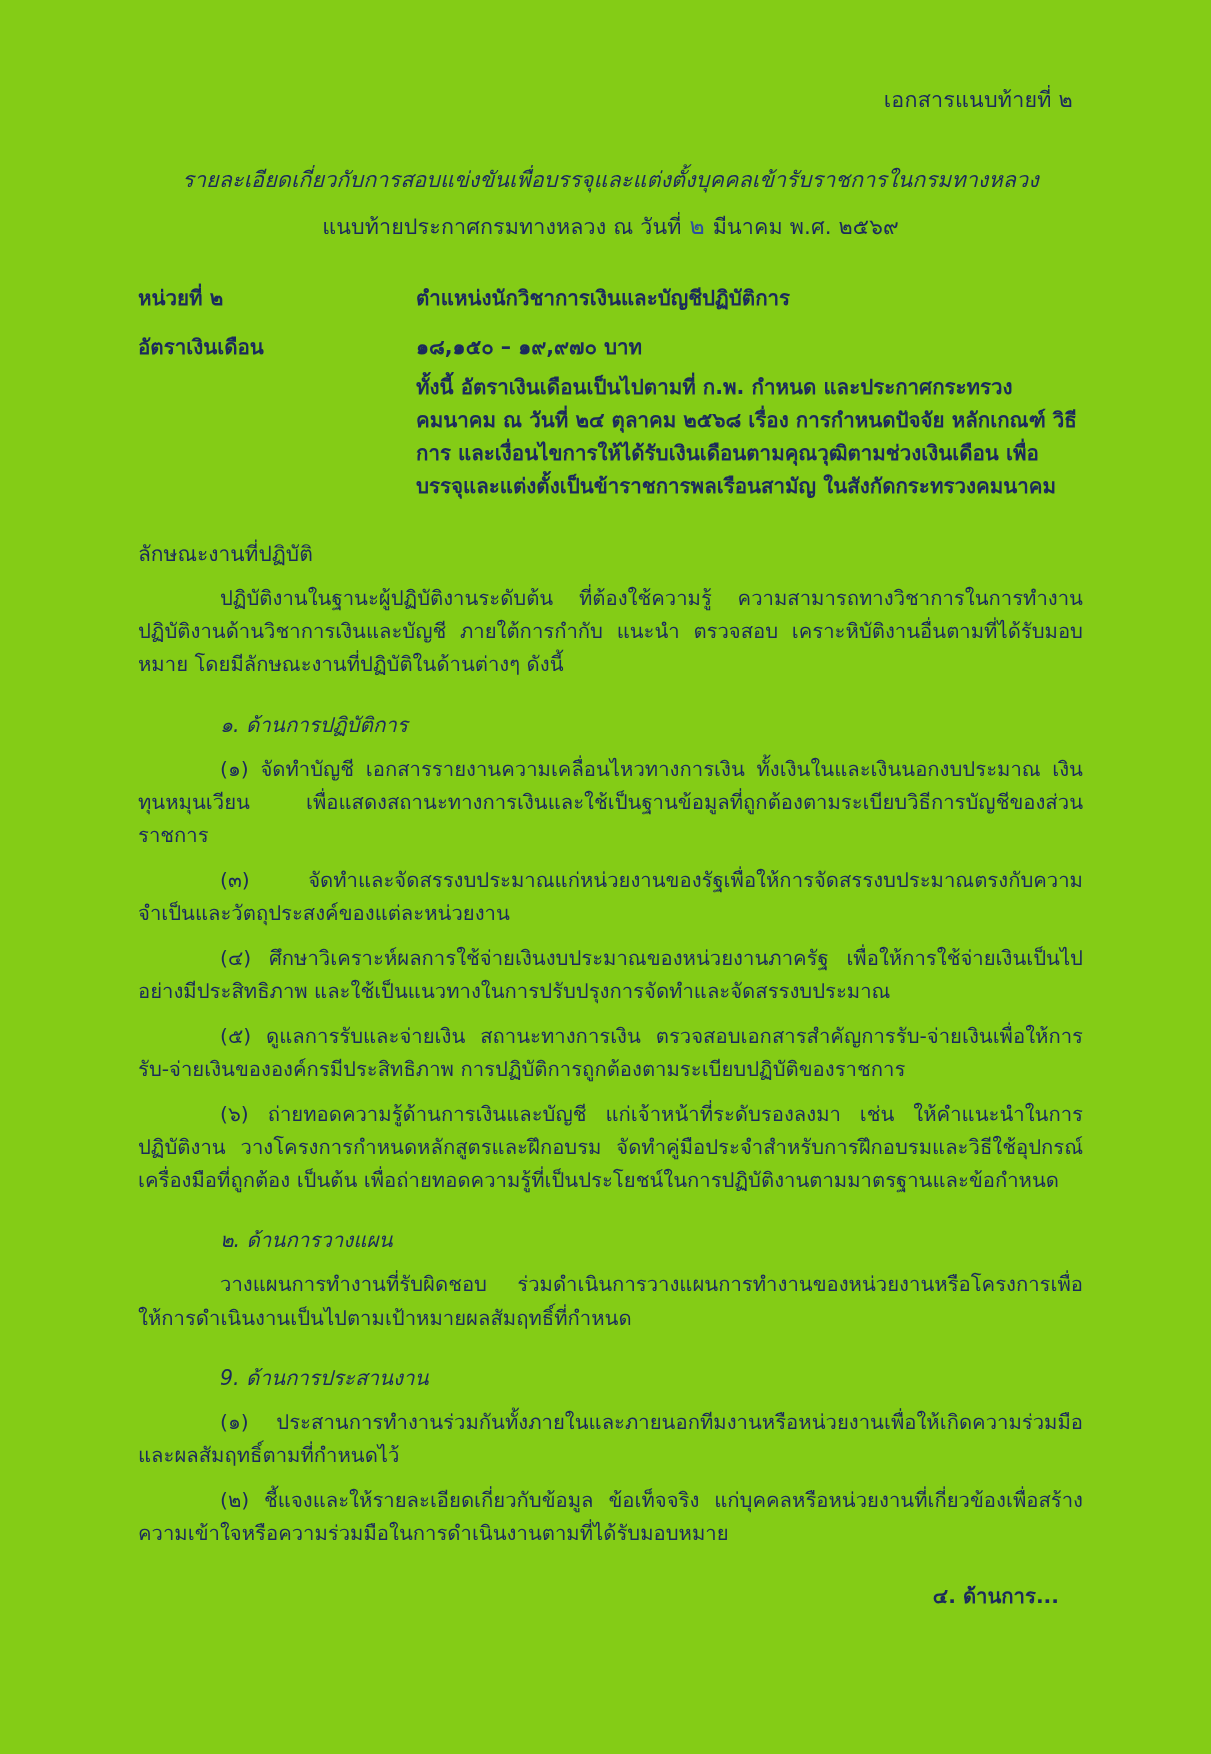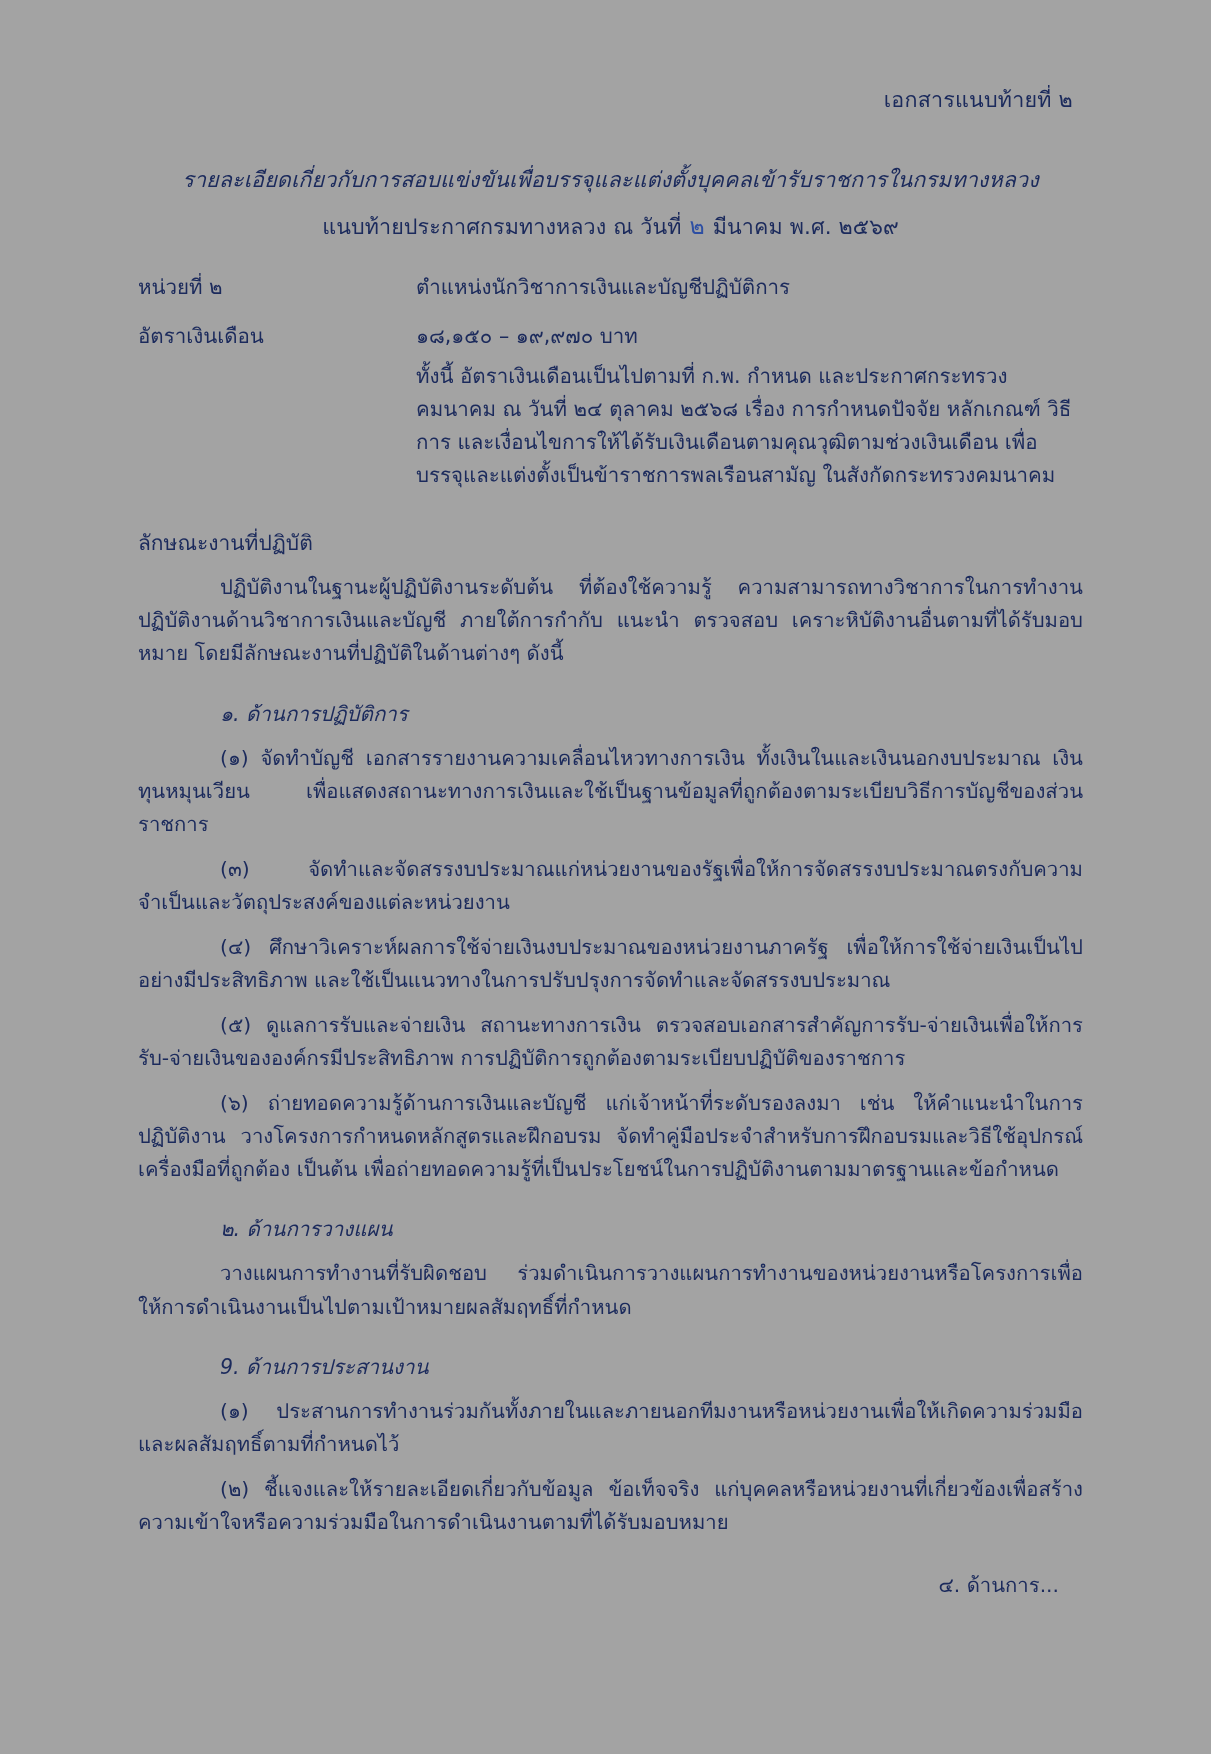--- a/index.html
+++ b/index.html
@@ -9,21 +9,21 @@
   }
   body {
     font-family: "DejaVu Sans", "Liberation Sans", sans-serif;
     color: #1c1c28;
   }
   .page {
     position: relative;
     width: 1211px;
     height: 1754px;
     margin: 0 auto;
-    background: #a3a3a3;
+    background: #84cc16;
     box-sizing: border-box;
     padding: 78px 128px 40px 138px;
     overflow: hidden;
   }
   .doc-ref {
     text-align: right;
     font-size: 21.5px;
     color: #1b2a5c;
     letter-spacing: .2px;
     margin: 4px 0 0 0;
@@ -44,24 +44,25 @@
     margin-top: 12px;
     letter-spacing: .1px;
   }
   .handwritten {
     color: #2e4fa3;
     font-family: "DejaVu Serif", "Liberation Serif", serif;
     font-size: 23px;
     padding: 0 8px;
   }
   .info-table {
-    margin-top: 28px;
+    margin-top: 39px;
     width: 100%;
     border-collapse: collapse;
     color: #1b2a5c;
+    font-weight: bold;
   }
   .info-table td {
     vertical-align: top;
     font-size: 20.5px;
     padding: 0 0 18px 0;
     line-height: 1.5;
   }
   .info-label {
     width: 278px;
   }
@@ -94,20 +95,21 @@
     margin-top: 26px;
     padding-left: 82px;
     font-style: italic;
   }
   .footer-note {
     margin-top: 30px;
     text-align: right;
     font-size: 20.3px;
     color: #1b2a5c;
     padding-right: 24px;
+    font-weight: bold;
   }
 </style>
 </head>
 <body>
 
 <div class="page">
 
   <div class="doc-ref">เอกสารแนบท้ายที่ ๒</div>
 
   <div class="title-block">

